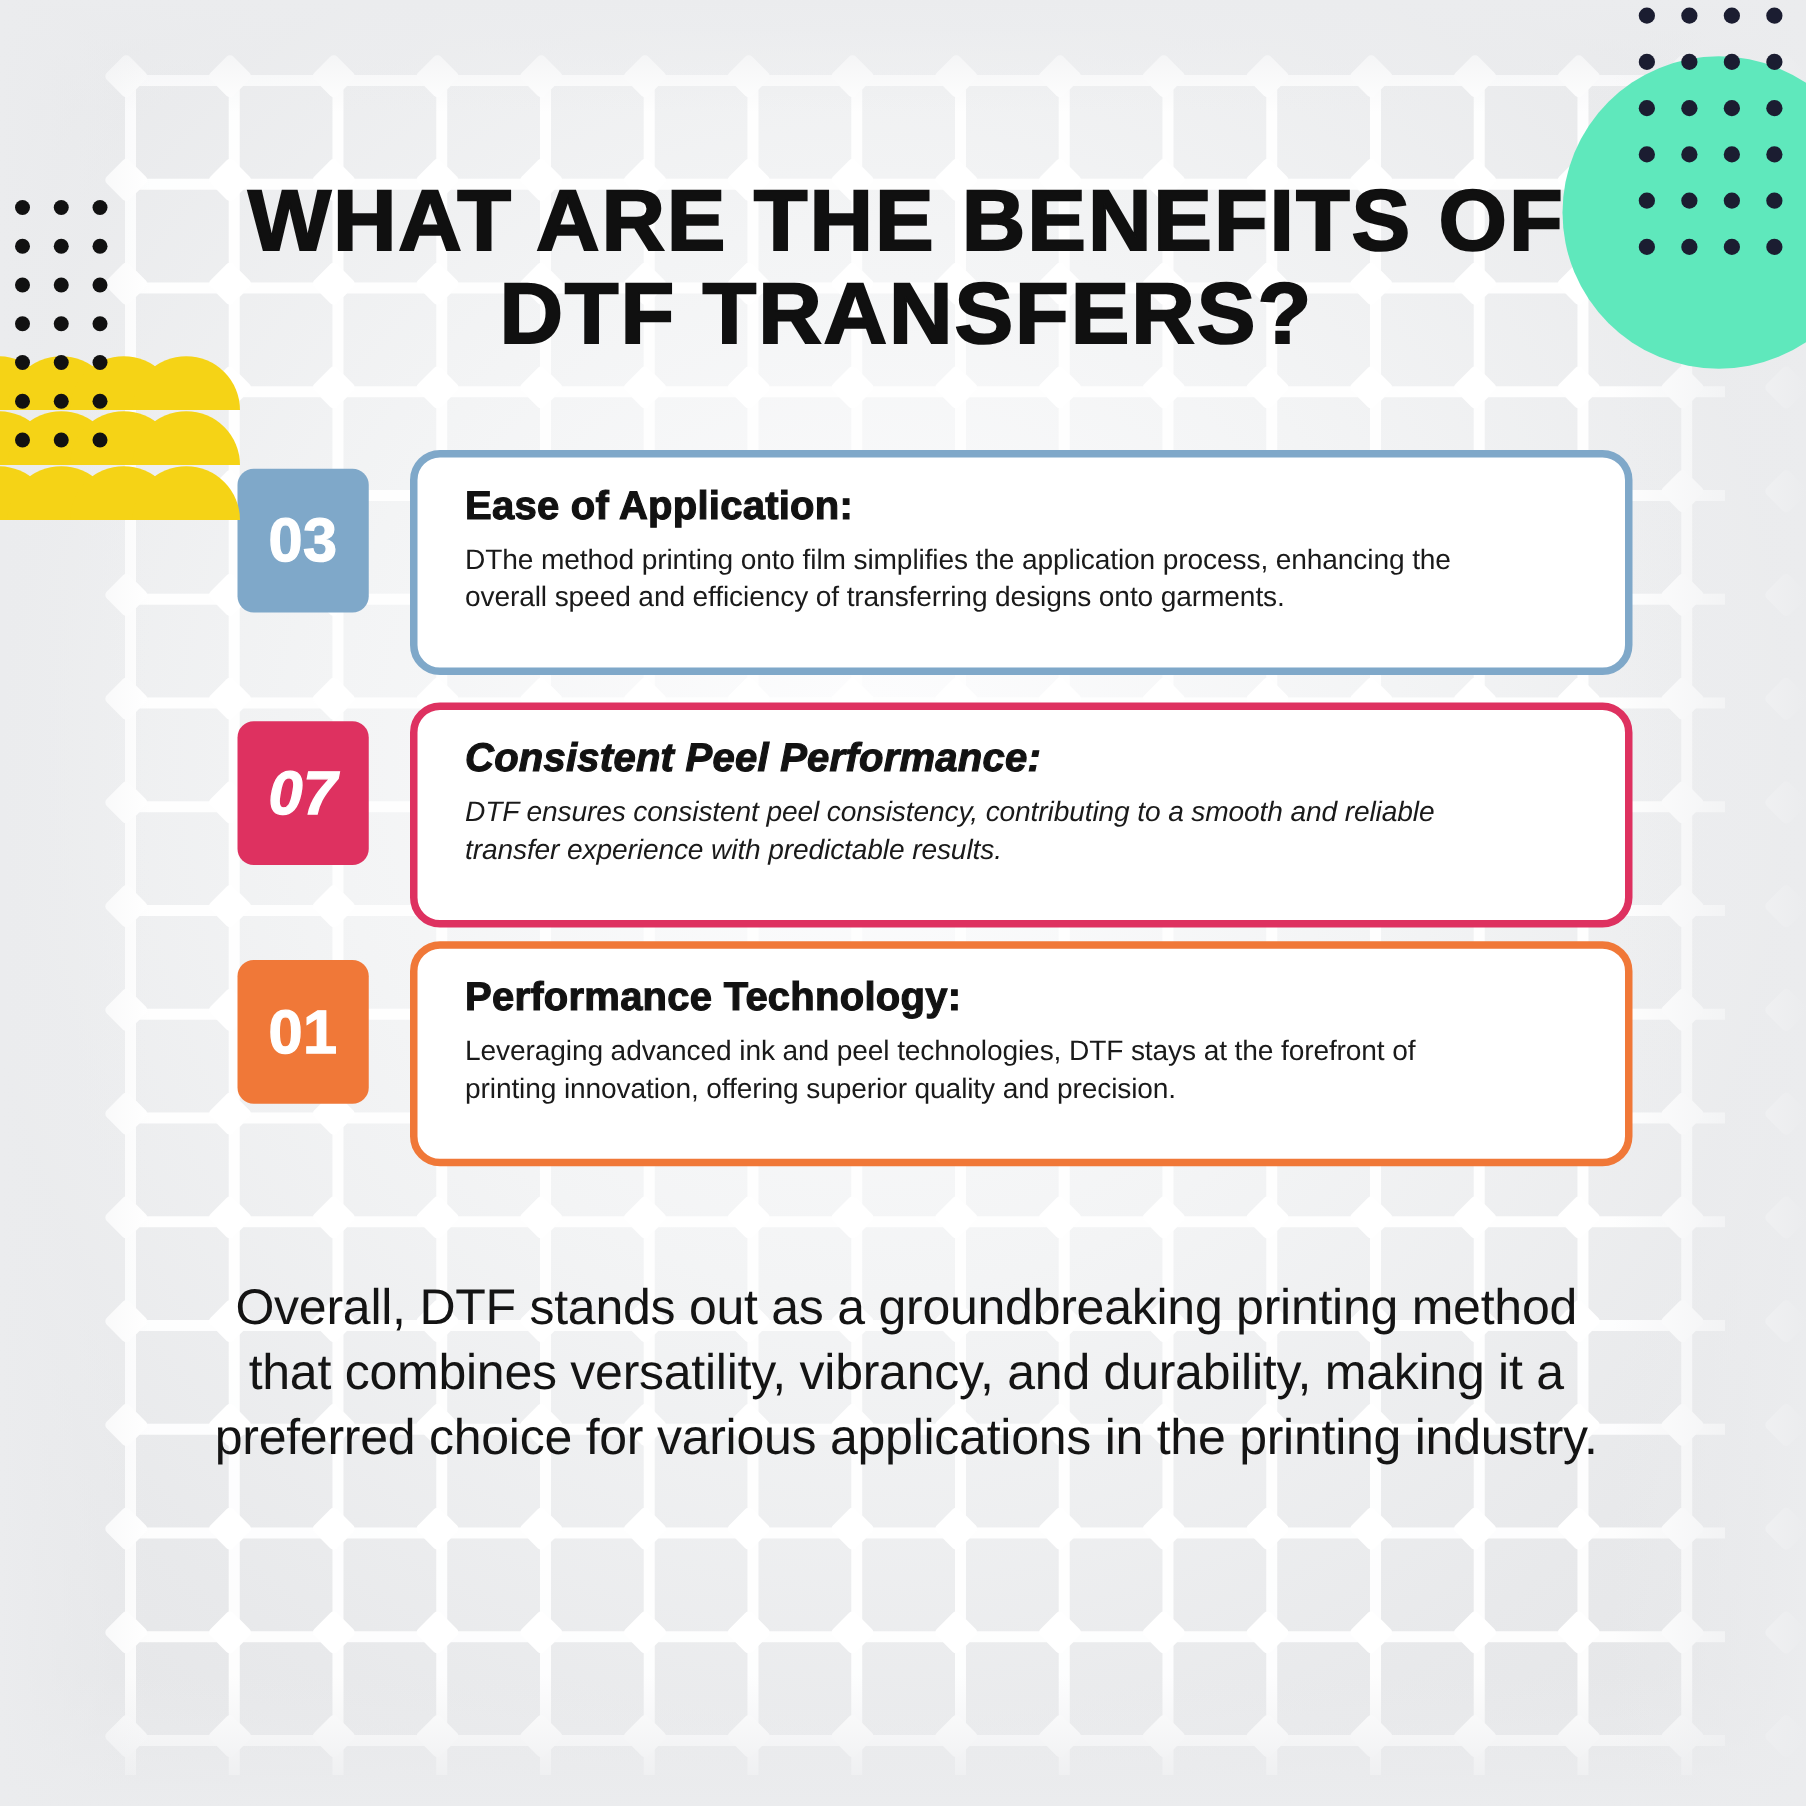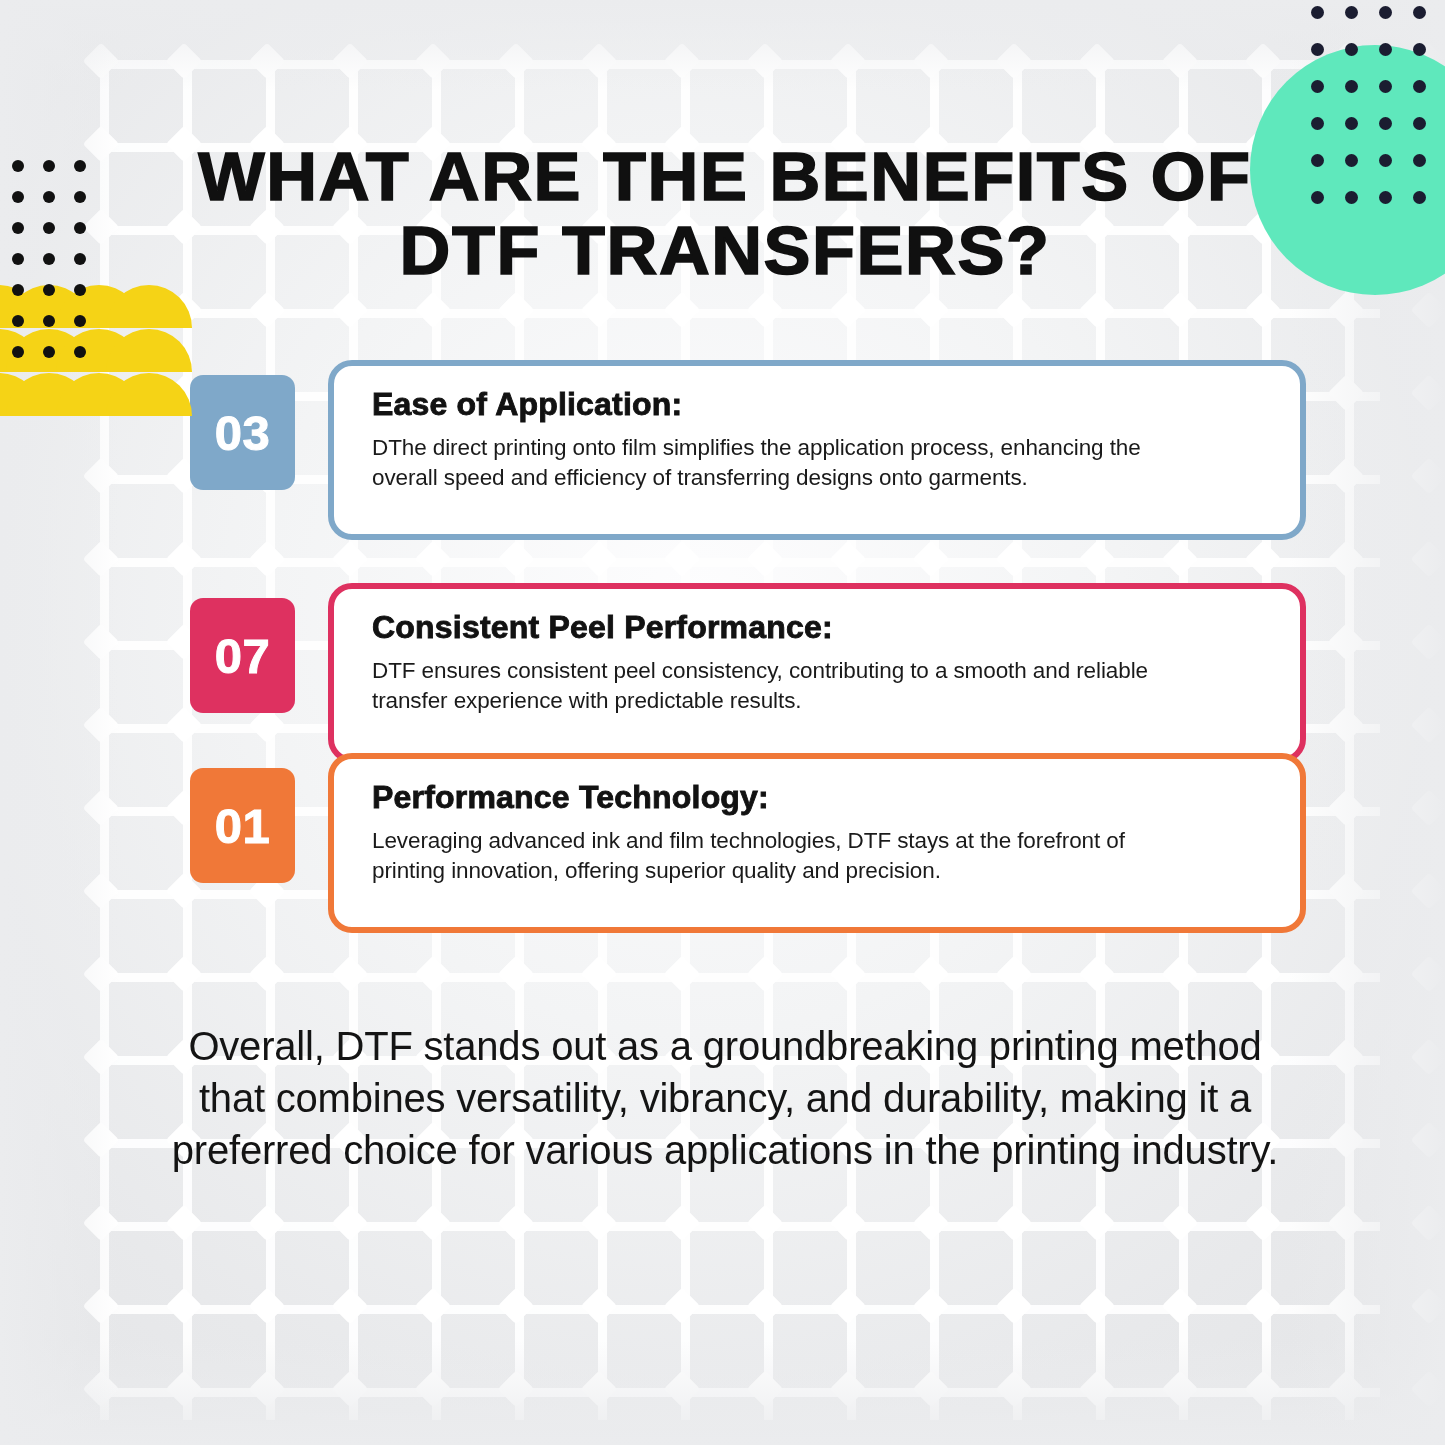--- a/index.html
+++ b/index.html
@@ -511,37 +511,37 @@
       <i style="left:150px;top:88px;background:#f5d316;"></i>
     </div>
 
   <div class="title">WHAT ARE THE BENEFITS OF DTF TRANSFERS?</div>
 
   <div class="card-row" id="row0" style="top:353px;">
     <div class="badge" style="background: rgb(127, 168, 201);">03</div>
     <div class="card-shadow" style="background: rgb(140, 175, 203);"></div>
     <div class="card" style="border-color: rgb(127, 168, 201);">
       <h3>Ease of Application:</h3>
-      <p>DThe direct printing onto film simplifies the application process, enhancing the overall speed and efficiency of transferring designs onto garments.</p>
+      <p>DThe method printing onto film simplifies the application process, enhancing the overall speed and efficiency of transferring designs onto garments.</p>
     </div>
   </div>
 
-  <div class="card-row" id="row1" style="top:576px;">
+  <div class="card-row" id="row1" style="top:555px;font-style:italic;">
     <div class="badge" style="background: rgb(222, 49, 96);">07</div>
     <div class="card-shadow" style="background: rgb(224, 58, 102);"></div>
     <div class="card" style="border-color: rgb(222, 49, 96);">
       <h3>Consistent Peel Performance:</h3>
       <p>DTF ensures consistent peel consistency, contributing to a smooth and reliable transfer experience with predictable results.</p>
     </div>
   </div>
 
   <div class="card-row" id="row2" style="top:746px;">
     <div class="badge" style="background: rgb(240, 120, 56);">01</div>
     <div class="card-shadow" style="background: rgb(242, 130, 63);"></div>
     <div class="card" style="border-color: rgb(240, 120, 56);">
       <h3>Performance Technology:</h3>
-      <p>Leveraging advanced ink and film technologies, DTF stays at the forefront of printing innovation, offering superior quality and precision.</p>
+      <p>Leveraging advanced ink and peel technologies, DTF stays at the forefront of printing innovation, offering superior quality and precision.</p>
     </div>
   </div>
 
   <div class="summary">Overall, DTF stands out as a groundbreaking printing method that combines versatility, vibrancy, and durability, making it a preferred choice for various applications in the printing industry.</div>
 
 </div>
 
 </body></html>

